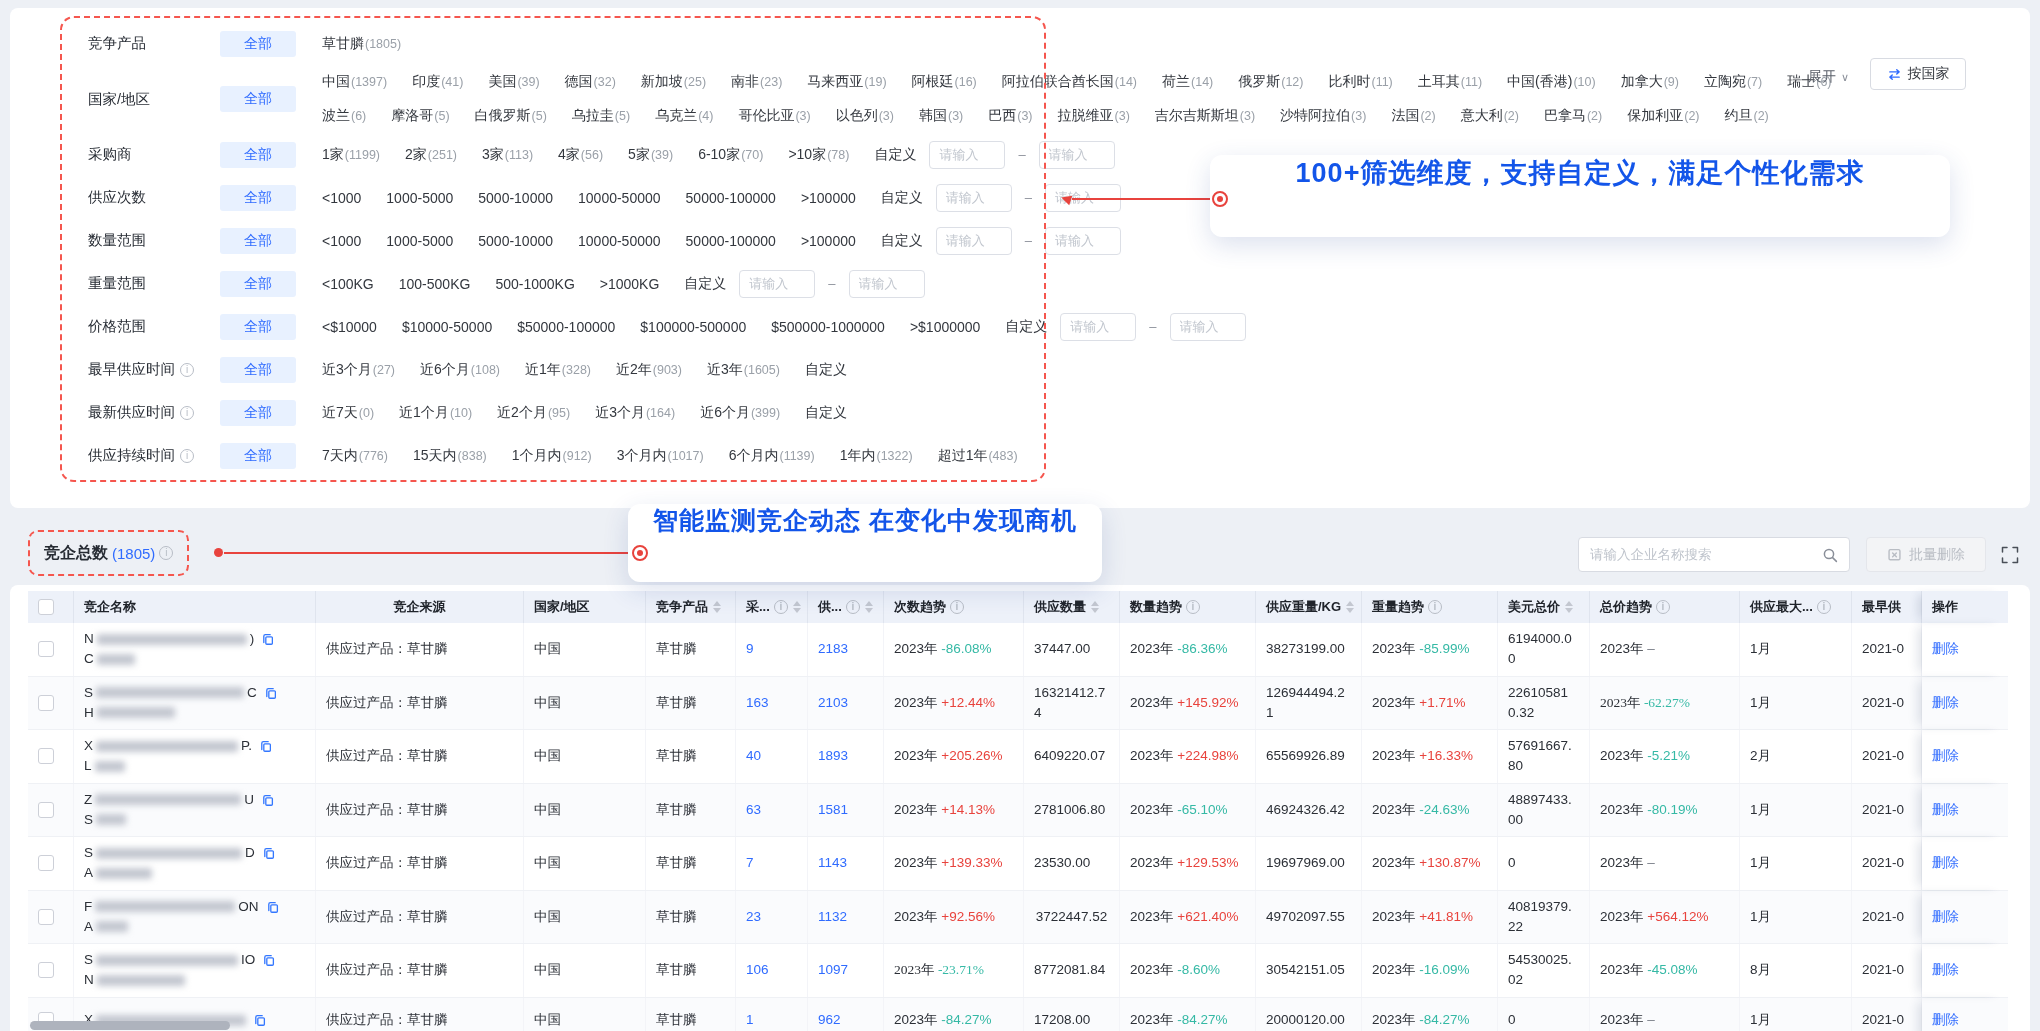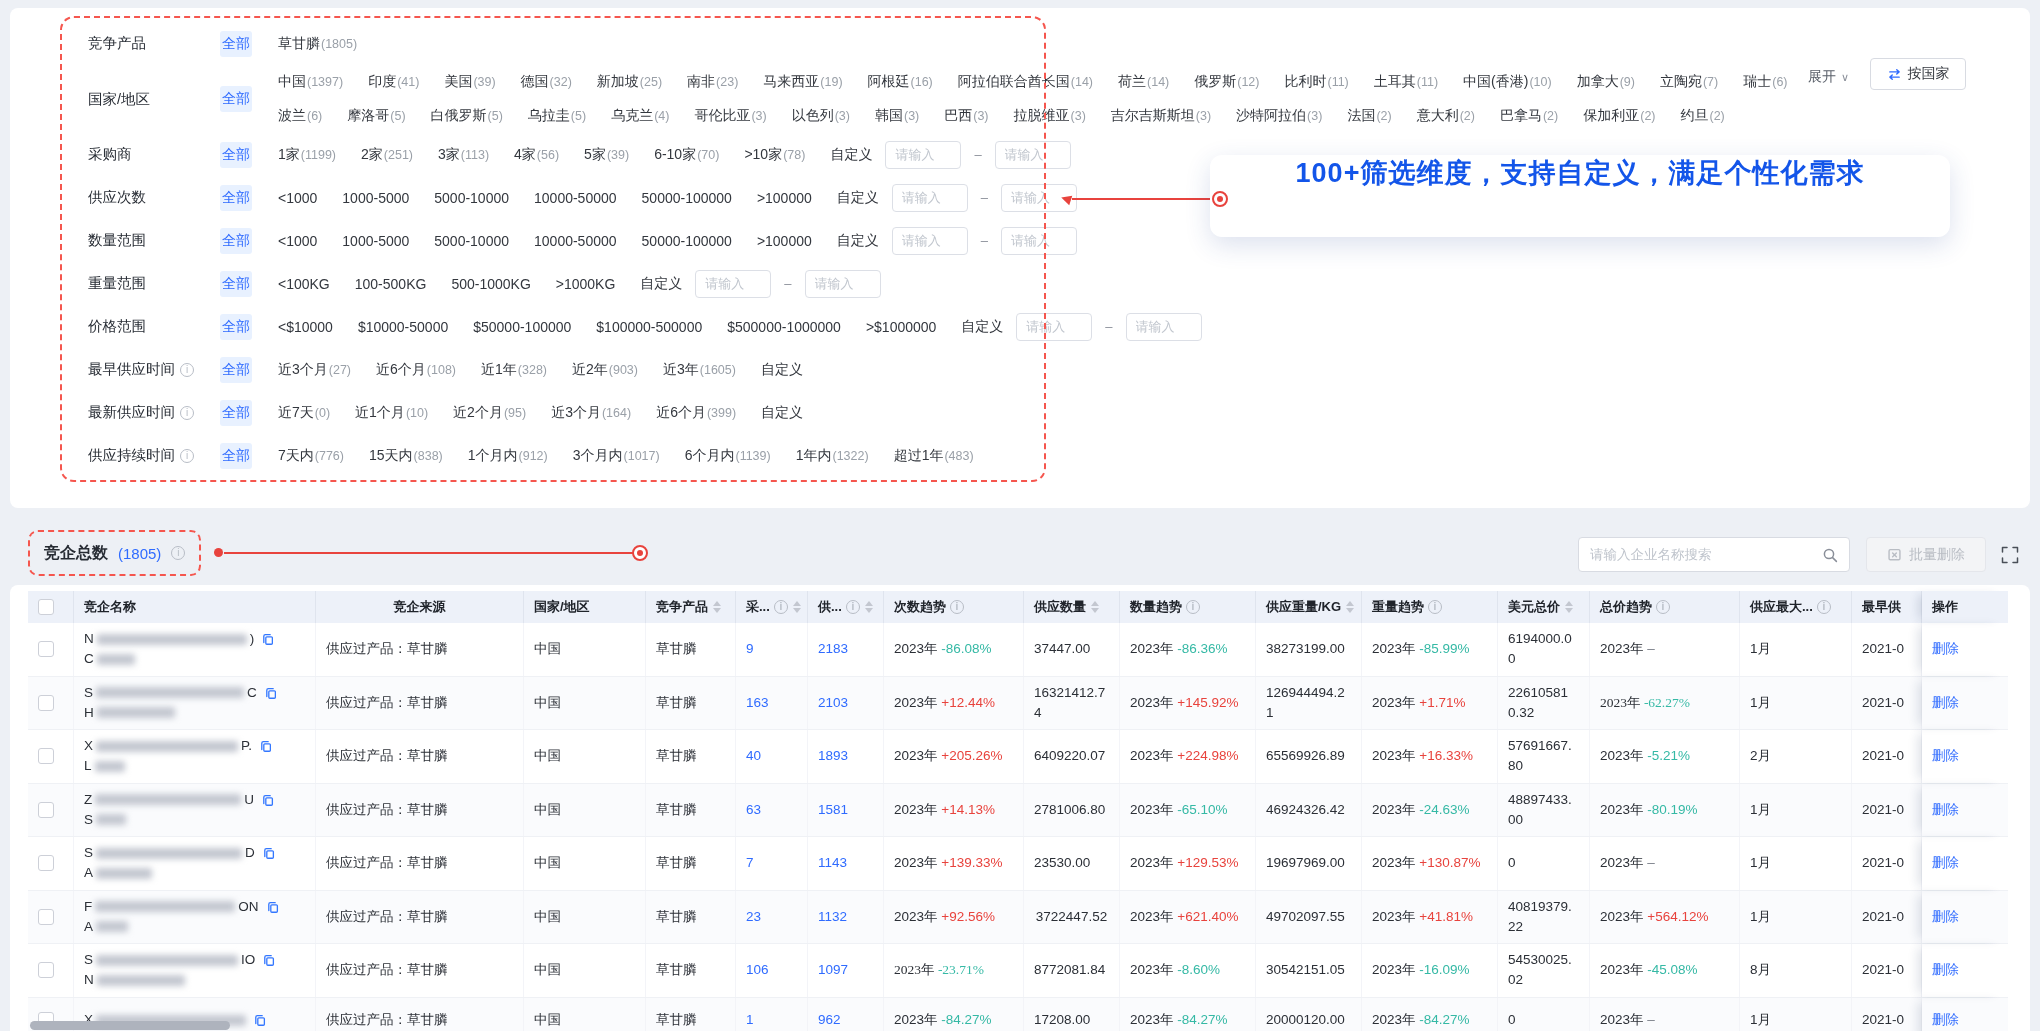--- a/index.html
+++ b/index.html
@@ -6,21 +6,21 @@
   html,body{background:#e9ecf2}
   body{font-family:"Liberation Sans","DejaVu Sans",sans-serif}
   .stage{position:relative;width:2040px;height:1031px;background:#edf0f5;overflow:hidden}
 
   
   .filter-card{position:absolute;left:10px;top:8px;width:2020px;height:500px;background:#fff;border-radius:8px}
   .dashed-box{position:absolute;left:50px;top:8px;width:986px;height:466px;border:2px dashed #f5564e;border-radius:14px;pointer-events:none;z-index:3}
   #filter-rows{position:absolute;left:78px;top:14px;width:1910px}
   .f-row{display:flex;align-items:center;min-height:43px}
   .f-label{width:132px;flex:none;font-size:14.5px;color:#272c34;display:flex;align-items:center;gap:5px}
-  .f-all{flex:none;background:#e8f1ff;color:#2f6bff;font-size:14px;padding:4px 2px;border-radius:3px;margin-right:26px;cursor:pointer}
+  .f-all{flex:none;background:#e8f1ff;color:#2f6bff;font-size:14px;padding:4px 24px;border-radius:3px;margin-right:26px;cursor:pointer}
   .f-lines{display:flex;flex-direction:column;min-width:0}
   .f-line{display:flex;align-items:center;column-gap:25px;min-height:34px;white-space:nowrap}
   .f-opt{font-size:14px;color:#33373e;cursor:pointer}
   .f-opt .c{color:#9aa0a8;font-size:12.5px;margin-left:1px}
   .f-custom{display:flex;align-items:center;gap:13px}
   .f-custom-label{font-size:14px;color:#33373e;cursor:pointer}
   .f-input{width:76px;height:28px;border:1px solid #dcdfe6;border-radius:4px;font-size:13px;color:#333;padding:0 9px;background:#fff;outline:none}
   .f-input::placeholder{color:#c1c6ce}
   .f-sep{color:#8a8f99;font-size:13px}
   .info-ic{width:14px;height:14px;border:1px solid #b8bdc6;border-radius:50%;color:#b8bdc6;font-size:10px;line-height:12px;text-align:center;display:inline-block;font-style:normal;flex:none}
@@ -36,21 +36,21 @@
   #conn2{left:224px;top:552px;width:410px}
   .arrow-left{position:absolute;left:1061px;top:194px;width:0;height:0;border-top:5px solid transparent;border-bottom:5px solid transparent;border-right:10px solid #e8433d;transform:rotate(18deg);z-index:5}
   .dot{position:absolute;width:9px;height:9px;border-radius:50%;background:#e8433d;z-index:5}
   #dot2{left:214px;top:548px}
   .bullseye{position:absolute;width:16px;height:16px;border:2px solid #e8433d;border-radius:50%;background:#fff;z-index:7}
   .bullseye::after{content:"";position:absolute;left:3px;top:3px;width:6px;height:6px;border-radius:50%;background:#e8433d}
   #bull1{left:1212px;top:191px}
   #bull2{left:632px;top:545px}
 
   
-  #total-box{position:absolute;left:28px;top:530px;height:46px;padding:0 14px;border:2px dashed #f5564e;border-radius:10px;display:flex;align-items:center;gap:10px;z-index:4}
+  #total-box{position:absolute;left:28px;top:530px;height:46px;padding:0 14px;border:2px dashed #f5564e;border-radius:10px;display:flex;align-items:center;gap:4px;z-index:4}
   #total-box .tl{font-size:16px;font-weight:bold;color:#272c34}
   #total-box .tc{font-size:15px;color:#2f6bff}
   #search-box{position:absolute;left:1578px;top:537px;width:272px;height:35px;border:1px solid #d8dbe2;border-radius:4px;background:#fff;display:flex;align-items:center;padding:0 11px;gap:8px}
   #search-box input{border:none;outline:none;flex:1;font-size:13.5px;color:#333;background:transparent}
   #search-box input::placeholder{color:#bfc4cc}
   #batch-btn{position:absolute;left:1866px;top:537px;width:120px;height:35px;background:#f3f4f6;border:1px solid #e4e6eb;border-radius:4px;color:#b9bdc4;font-size:14px;display:flex;align-items:center;justify-content:center;gap:7px;cursor:not-allowed}
   #expand-table-btn{position:absolute;left:2000px;top:545px;width:20px;height:20px;cursor:pointer}
 
   
   #table-card{position:absolute;left:10px;top:585px;width:2020px;height:446px;background:#fff;border-radius:8px 8px 0 0;overflow:hidden}
@@ -332,20 +332,23 @@
   </div>
 
   <div id="total-box">
     <span class="tl">竞企总数</span>
     <span class="tc">(1805)</span>
     <i class="info-ic">i</i>
   </div>
   <div class="dot" id="dot2"></div>
   <div class="conn" id="conn2"></div>
   <div class="bullseye" id="bull2"></div>
+  <div class="callout" id="callout-monitor">
+    <span>智能监测竞企动态  在变化中发现商机</span>
+  </div>
 
   <div id="search-box">
     <input type="text" placeholder="请输入企业名称搜索" style="">
     <span id="search-ic" style="display:inline-flex">
         <svg viewBox="0 0 16 16" width="16" height="16" style="stroke: rgb(138, 143, 153); fill: none; stroke-width: 1.5; stroke-linecap: round; stroke-linejoin: round;">
           <circle cx="7" cy="7" r="4.6"></circle>
           <path d="M10.6 10.6L14.4 14.4"></path>
         </svg>
       </span>
   </div>

